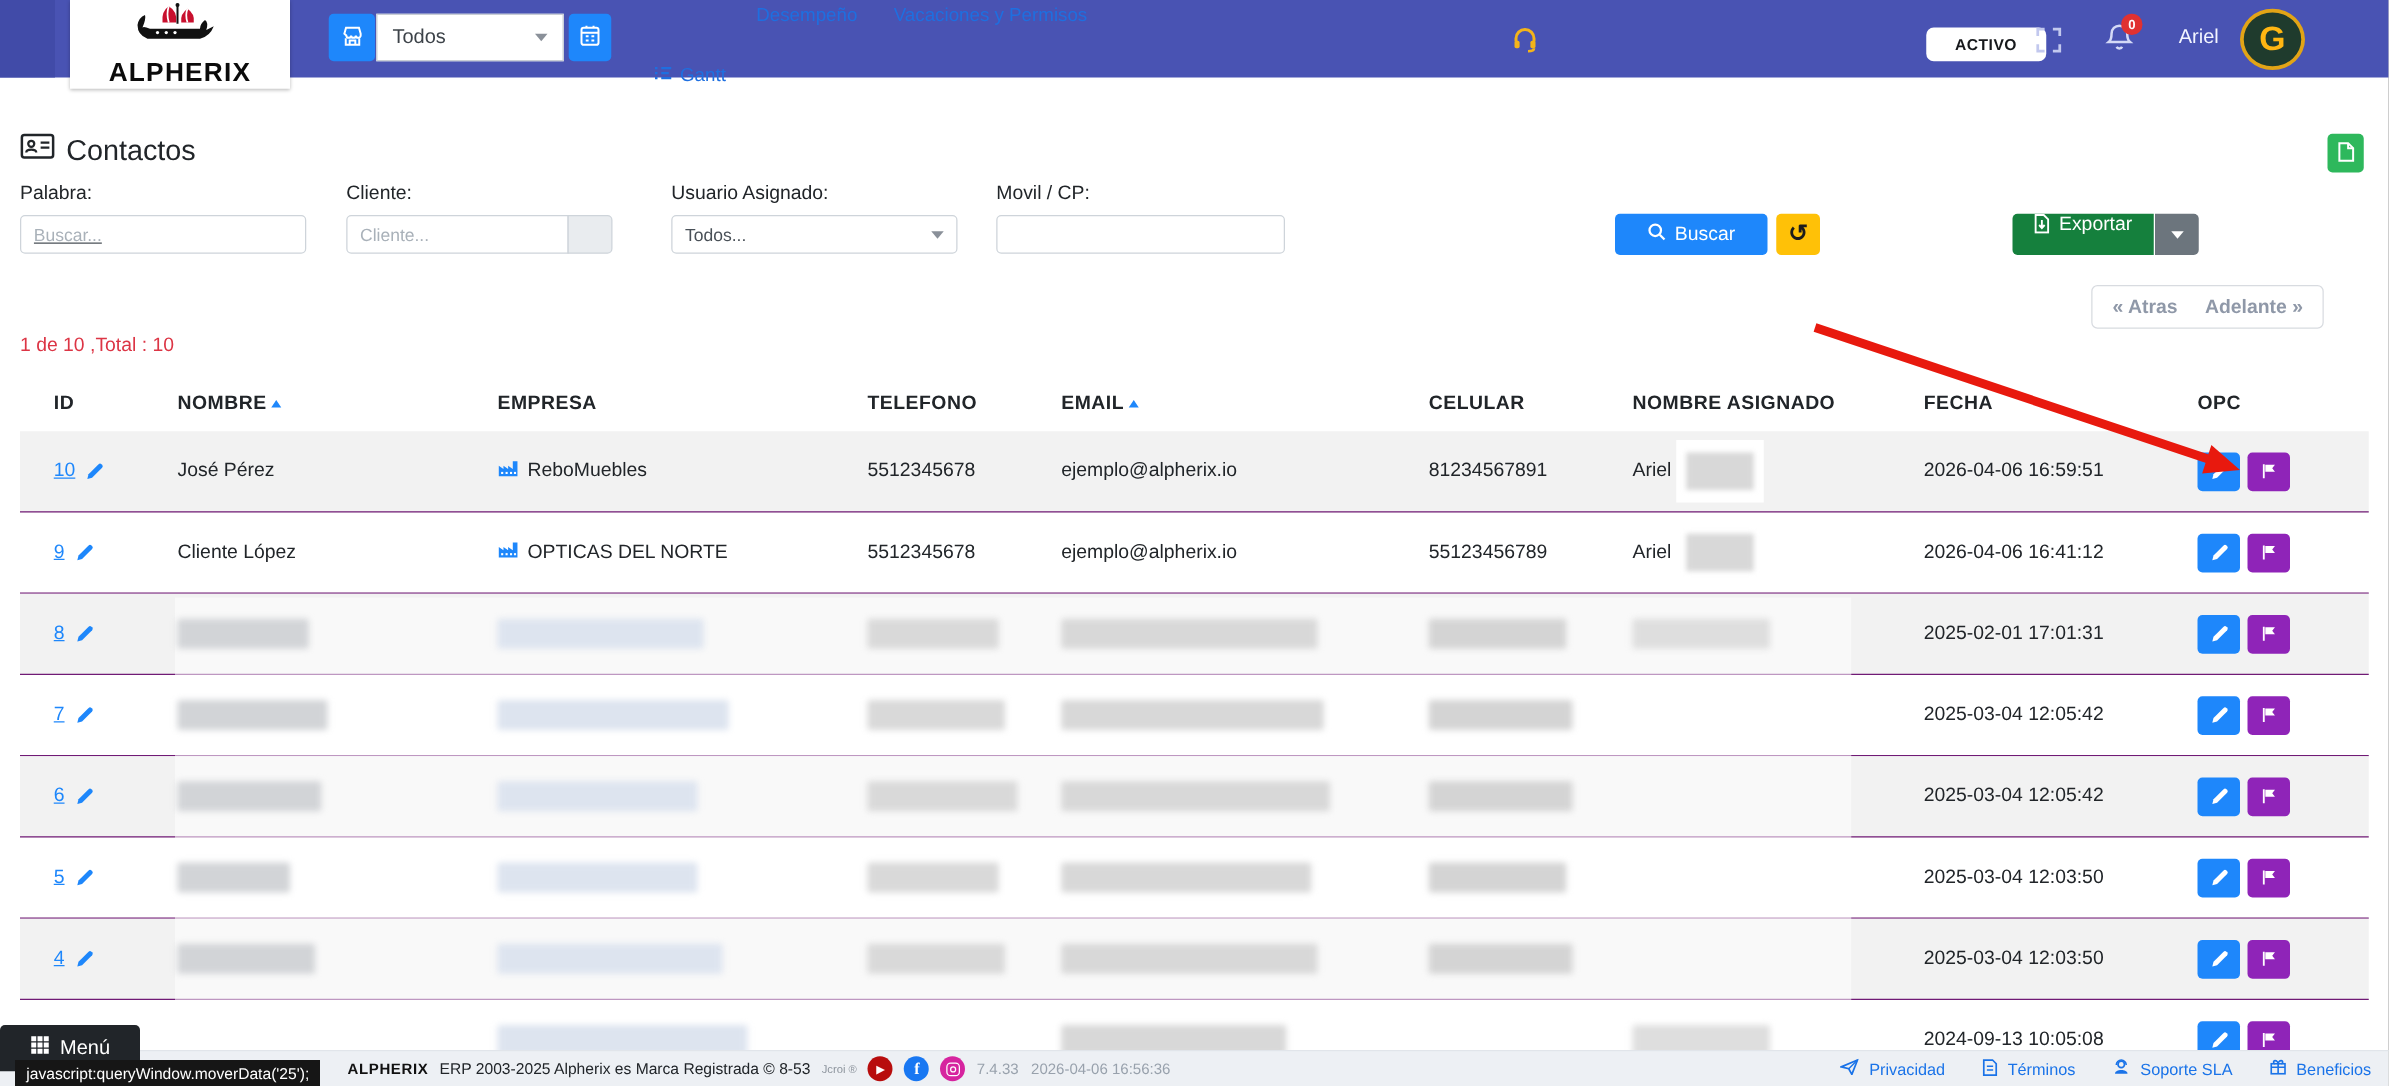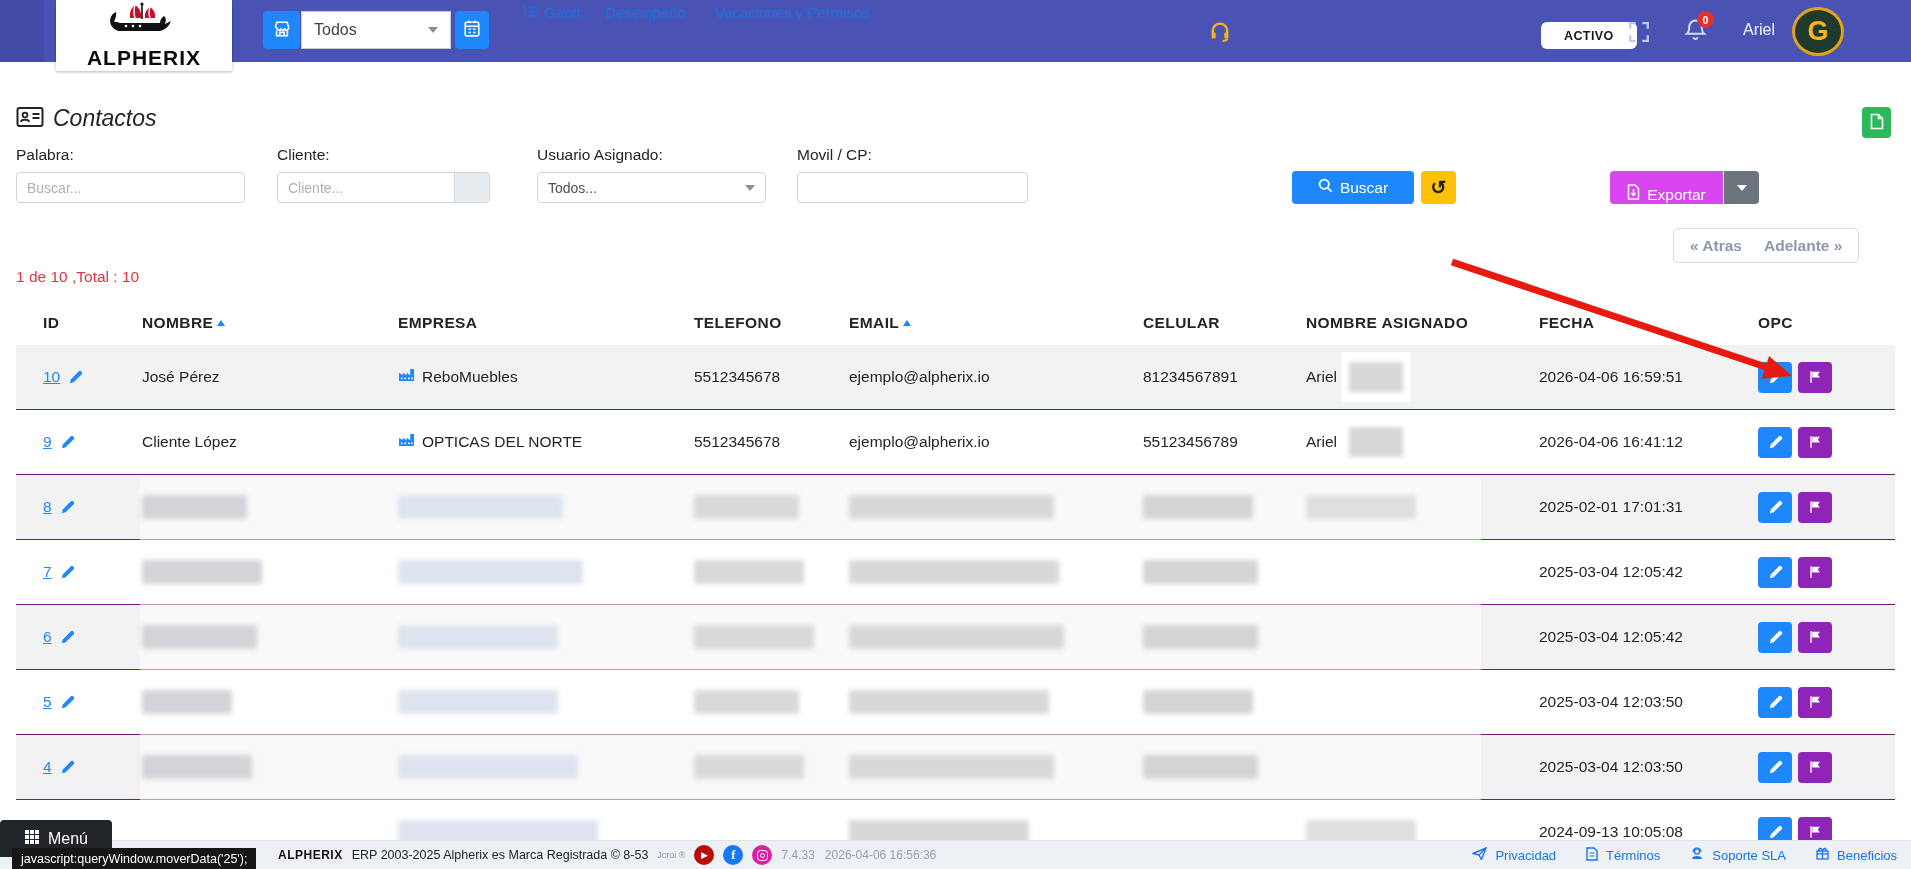--- a/index.html
+++ b/index.html
@@ -15,55 +15,55 @@
               box-shadow:0 1px 3px rgba(0,0,0,.28); }
   #logo-text { font-weight:900; font-size:21px; letter-spacing:1px; color:#0b0b0b; line-height:1; margin-top:1px; }
   .nav-btn { position:absolute; top:11px; height:38px; border:none; border-radius:4px; background:#1e87fb;
              display:flex; align-items:center; justify-content:center; cursor:pointer; }
   #store-btn { left:263px; width:37px; }
   #calendar-btn { left:455px; width:34px; }
   #nav-select { position:absolute; left:301px; top:11px; width:150px; height:38px; background:#fff;
                 border:1px solid #c8cdd4; display:flex; align-items:center; padding:0 12px; font-size:16px; color:#3d4349; }
   .caret-down { width:0; height:0; border-left:5px solid transparent; border-right:5px solid transparent; border-top:6px solid #8a9099; margin-left:auto; }
   .nav-link { position:absolute; top:4px; font-size:15px; color:#1e6fe0; text-decoration:none; display:flex; align-items:center; gap:6px; }
-  #nav-link-gantt { left:523px; }
+  #nav-link-gantt { left:523px;margin-top:48px; }
   #nav-link-desempeno { left:605px; }
   #nav-link-vacaciones { left:715px; }
   #headset-icon { position:absolute; left:1208px; top:20px; }
   #activo-badge { position:absolute; left:1541px; top:22px; height:27px; background:#fff; color:#16181b;
                   font-weight:700; font-size:12.5px; border-radius:6px; display:flex; align-items:center; padding:0 23px; letter-spacing:.4px; }
   #fullscreen-icon { position:absolute; left:1628px; top:21px; }
   #bell-wrap { position:absolute; left:1684px; top:18px; }
   #bell-badge { position:absolute; left:13px; top:-7px; min-width:17px; height:17px; border-radius:50%; background:#e03131;
                 color:#fff; font-size:10.5px; font-weight:700; display:flex; align-items:center; justify-content:center; }
   #nav-username { position:absolute; left:1743px; top:21px; color:#f2f4ff; font-size:16px; }
   #avatar { position:absolute; left:1792px; top:7px; width:52px; height:49px; border-radius:50%;
             background:#1f3b2d; border:3px solid #e2a416; color:#ffb612; font-weight:900; font-size:27px;
             display:flex; align-items:center; justify-content:center; }
 
   
-  #title-row { position:absolute; left:16px; top:105px; display:flex; align-items:flex-start; gap:9px;font-style:italic; }
+  #title-row { position:absolute; left:16px; top:105px; display:flex; align-items:flex-end; gap:9px; }
   #page-title { font-size:23px; font-weight:400; color:#212529; }
   #btn-new { position:absolute; left:1862px; top:107px; width:29px; height:31px; background:#2eb85c; border:none;
              border-radius:4px; display:flex; align-items:center; justify-content:center; cursor:pointer; }
   .flabel { position:absolute; top:146px; font-size:15.5px; color:#212529; }
   .finput { position:absolute; top:172px; height:31px; border:1px solid #ced4da; border-radius:4px; font-size:14px;
             color:#495057; padding:0 10px; font-family:inherit; }
   .finput::placeholder { color:#a9b1b9; }
   #cliente-lookup-btn { position:absolute; left:454px; top:172px; width:36px; height:31px; background:#e9ecef;
                         border:1px solid #ced4da; border-radius:0 4px 4px 0; cursor:pointer; }
   #usuario-select { position:absolute; left:537px; top:172px; width:229px; height:31px; background:#fff;
                     border:1px solid #ced4da; border-radius:4px; display:flex; align-items:center; padding:0 10px;
                     font-size:14px; color:#495057; cursor:pointer; }
   #btn-buscar { position:absolute; left:1292px; top:171px; width:122px; height:33px; background:#1e87fb; color:#fff;
                 border:none; border-radius:4px; font-size:15.5px; display:flex; align-items:center; justify-content:center; gap:7px; cursor:pointer; font-family:inherit; }
   #btn-reset { position:absolute; left:1421px; top:171px; width:35px; height:33px; background:#ffc107; color:#1c1c1c;
                border:none; border-radius:4px; font-size:19px; font-weight:700; cursor:pointer; line-height:1; }
-  #btn-exportar { position:absolute; left:1610px; top:171px; width:113px; height:33px; background:#d946ef; color:#fff;
-                  border:none; border-radius:4px 0 0 4px; font-size:15.5px; display:flex; align-items:flex-end; justify-content:center; gap:7px; cursor:pointer; font-family:inherit; }
+  #btn-exportar { position:absolute; left:1610px; top:171px; width:113px; height:33px; background:#15803d; color:#fff;
+                  border:none; border-radius:4px 0 0 4px; font-size:15.5px; display:flex; align-items:flex-start; justify-content:center; gap:7px; cursor:pointer; font-family:inherit; }
   #btn-exportar-caret { position:absolute; left:1724px; top:171px; width:35px; height:33px; background:#6c757d; border:none;
                         border-radius:0 4px 4px 0; display:flex; align-items:center; justify-content:center; cursor:pointer; }
   #btn-exportar-caret .caret-down { border-top-color:#fff; margin:0; }
   #pager { position:absolute; left:1673px; top:228px; height:35px; border:1px solid #d8dbe0; border-radius:5px;
            background:#fff; display:flex; align-items:center; gap:22px; padding:0 16px; }
   .pager-item { color:#8f98a8; font-size:15.5px; font-weight:700; cursor:pointer; }
   #summary { position:absolute; left:16px; top:268px; color:#dc3545; font-size:15.5px; }
 
   
   #table { position:absolute; left:16px; top:300px; width:1879px; }
@@ -217,21 +217,21 @@
           <path d="M8.5 1.5v4h4" fill="none" stroke="#fff" stroke-width="1.6"></path>
         </svg>
     </span>
   </button>
 
   <div class="flabel" style="left:16px">Palabra:</div>
   <div class="flabel" style="left:277px">Cliente:</div>
   <div class="flabel" style="left:537px">Usuario Asignado:</div>
   <div class="flabel" style="left:797px">Movil / CP:</div>
 
-  <input class="finput" style="left: 16px; width: 229px;" placeholder="Buscar...">
+  <input class="finput" style="left: 16px; width: 229px; text-decoration: underline;" placeholder="Buscar...">
   <input class="finput" style="left: 277px; width: 178px; border-radius: 4px 0px 0px 4px;" placeholder="Cliente...">
   <button id="cliente-lookup-btn"></button>
   <div id="usuario-select">
     <span>Todos...</span>
     <span class="caret-down"></span>
   </div>
   <input class="finput" style="left: 797px; width: 231px;">
 
   <button id="btn-buscar">
     <span>

